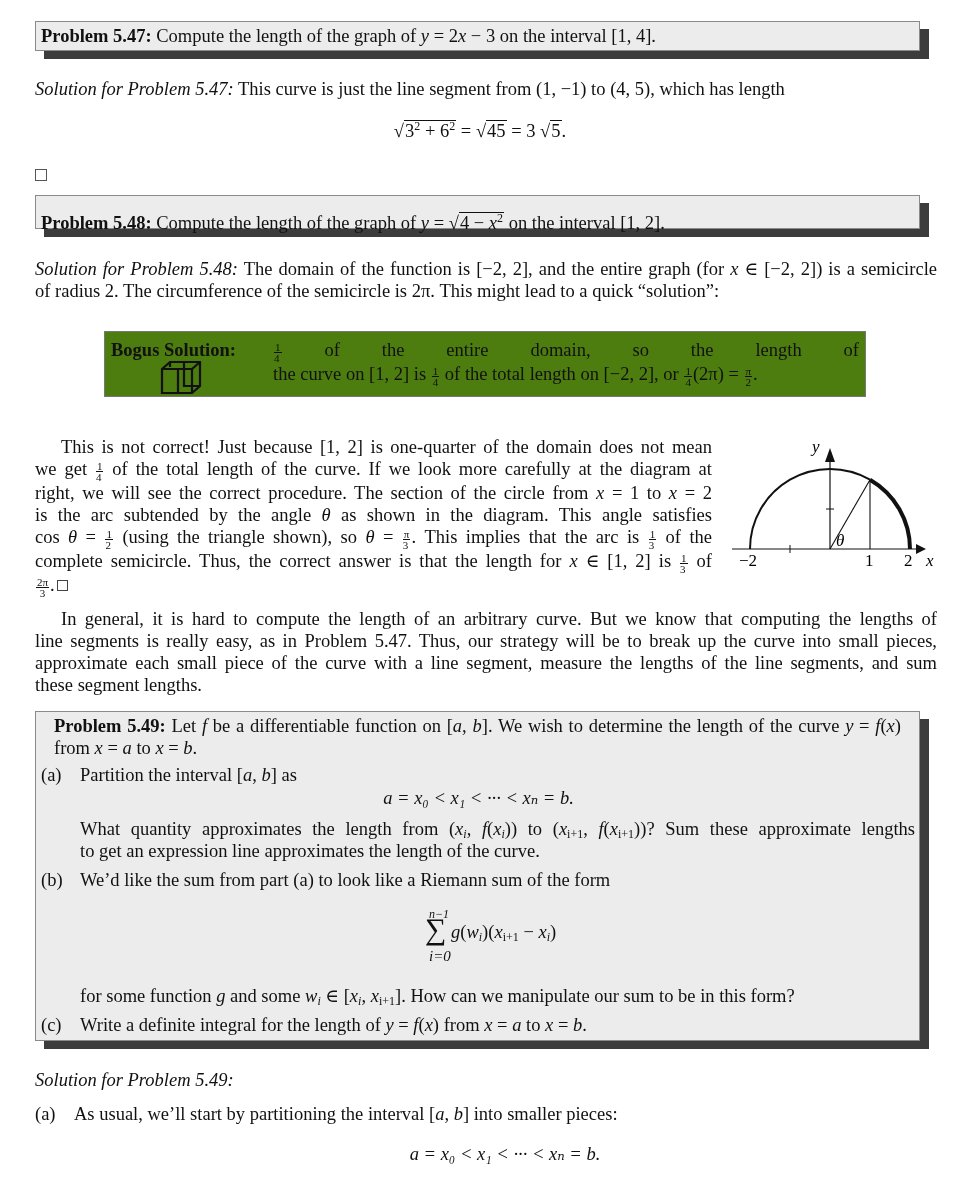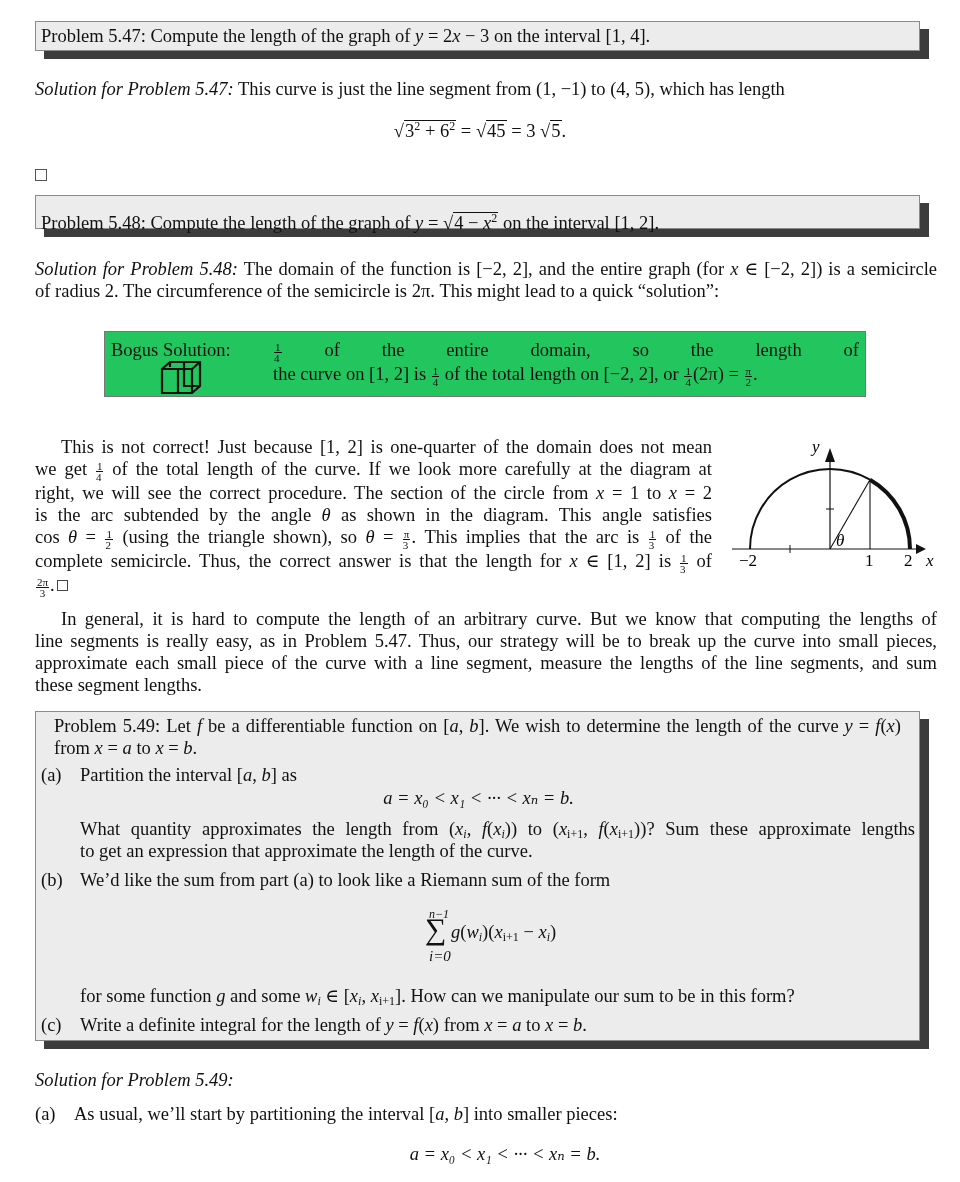--- a/index.html
+++ b/index.html
@@ -4,21 +4,21 @@
 <style>
   html, body { margin: 0; padding: 0; }
   body {
     width: 960px; height: 1182px; position: relative; overflow: hidden;
     background: #ffffff; color: #111;
     font-family: "Liberation Serif", "DejaVu Serif", serif;
     font-size: 18.5px; line-height: 22px;
   }
   .abs { position: absolute; }
   .i { font-style: italic; }
-  .b { font-weight: normal; }
+  .b { font-weight: bold; }
   sup, sub { font-size: 12px; line-height: 0; }
   sub { vertical-align: -3px; }
   sup { vertical-align: 7px; }
 
   
   .pbox {
     position: absolute; left: 35px; width: 885px;
     background: #ececec; border: 1px solid #8a8a8a;
     box-shadow: 9px 8px 0 #3c3c3c;
     padding: 3px 5px 4px 5px; box-sizing: border-box;
@@ -33,21 +33,21 @@
   .frac .n { display: block; border-bottom: 0.8px solid #111; padding: 0 1px; }
   .frac .d { display: block; }
 
   .qed {
     display: inline-block; width: 9px; height: 9px; border: 1px solid #444;
     vertical-align: 0px; margin-left: 2px;
   }
 
   .bogus {
     position: absolute; left: 104px; top: 331px; width: 762px; height: 66px;
-    background: #22c55e; border: 1px solid #777; box-sizing: border-box;
+    background: #4d7c0f; border: 1px solid #777; box-sizing: border-box;
   }
   .para { position: absolute; text-align: justify; }
   .para .line { display: block; text-align: justify; text-align-last: justify; white-space: nowrap; }
   .center { position: absolute; left: 0; width: 960px; text-align: center; }
   .item-label { position: absolute; }
 </style>
 </head>
 <body>
 
 <div class="pbox" style="top:21px; height:30px;">
@@ -131,21 +131,21 @@
 
 <div class="pbox" style="top:711px; height:330px; padding:3px 18px;">
   <div class="line" style="display:block; text-align:justify; text-align-last:justify; white-space:nowrap;"><span class="b">Problem 5.49:</span><span>  Let </span><span class="i">f</span><span> be a differentiable function on [</span><span class="i">a</span><span>, </span><span class="i">b</span><span>]. We wish to determine the length of the curve </span><span class="i">y</span><span> = </span><span class="i">f</span><span>(</span><span class="i">x</span><span>)</span></div>
   <div><span>from </span><span class="i">x</span><span> = </span><span class="i">a</span><span> to </span><span class="i">x</span><span> = </span><span class="i">b</span><span>.</span></div>
 
   <span class="item-label" style="left:5px; top:52px;">(a)</span>
   <div class="abs" style="left:44px; top:52px;"><span>Partition the interval [</span><span class="i">a</span>, <span class="i">b</span><span>]</span><span> as</span></div>
   <div class="abs i" style="left:0; width:885px; text-align:center; top:75px;">a = x₀ &lt; x₁ &lt; ··· &lt; xₙ = b.</div>
   <div class="abs" style="left:44px; top:106px; width:835px;">
     <span style="display:block; text-align:justify; text-align-last:justify; white-space:nowrap;">What quantity approximates the length from (<span class="i">x<sub>i</sub></span>, <span class="i">f</span>(<span class="i">x<sub>i</sub></span>)) to (<span class="i">x</span><sub>i+1</sub>, <span class="i">f</span>(<span class="i">x</span><sub>i+1</sub>))<span>? Sum these approximate lengths</span></span>
-    <span style="display:block;">to get an expression that approximate the length of the curve.</span>
+    <span style="display:block;">to get an expression line approximates the length of the curve.</span>
   </div>
 
   <span class="item-label" style="left:5px; top:157px;">(b)</span>
   <div class="abs" style="left:44px; top:157px;">We’d like the sum from part (a) to look like a Riemann sum of the form</div>
   <div class="abs" style="left:385px; top:193px; width:200px; height:60px;">
     <span class="abs i" style="left:8px; top:-2px; font-size:12px;">n−1</span>
     <span class="abs" style="left:4px; top:9px; font-size:30px; line-height:30px;">∑</span>
     <span class="abs i" style="left:8px; top:40px; font-size:15px;">i=0</span>
     <span class="abs" style="left:30px; top:16px; white-space:nowrap;"><span class="i">g</span>(<span class="i">w<sub>i</sub></span>)(<span class="i">x</span><sub>i+1</sub> − <span class="i">x<sub>i</sub></span>)</span>
   </div>

